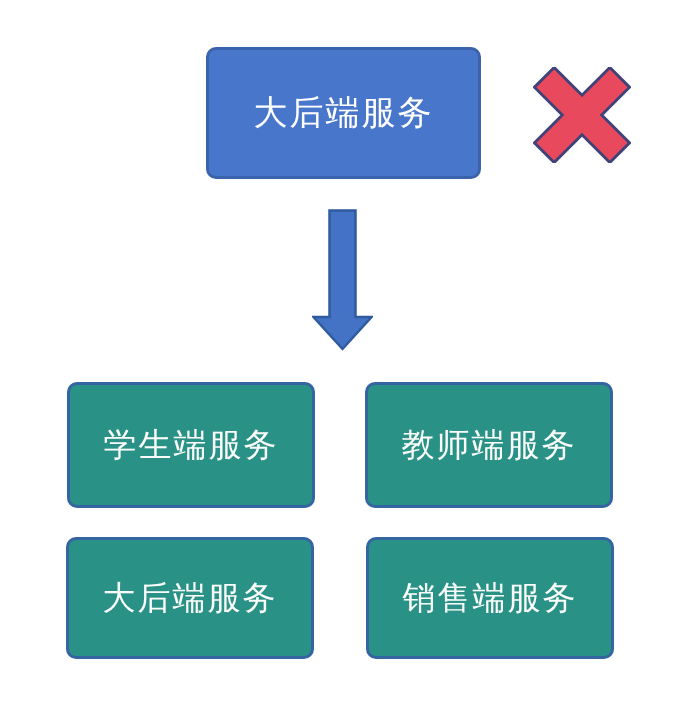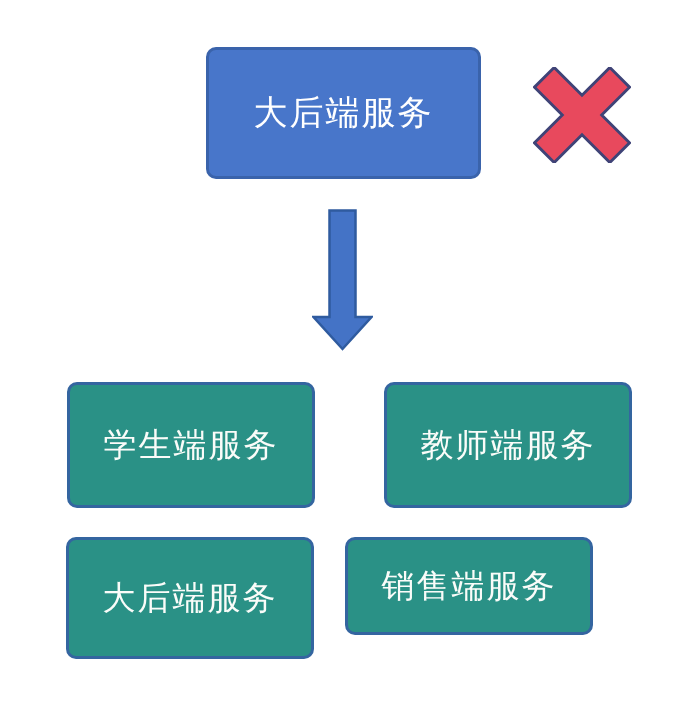--- a/index.html
+++ b/index.html
@@ -37,23 +37,23 @@
   }
   .child-node {
     width: 248px;
     height: 126px;
     background: #2A9186;
     border: 3px solid #3465A0;
     color: #FAFCF9;
     font-size: 33px;
   }
   .child-a { left: 67px;  top: 382px; }
-  .child-b { left: 384px; top: 382px; text-align: right; }
+  .child-b { left: 365px; top: 382px; text-align: right; }
   .child-c { left: 66px;  top: 537px; height: 122px; }
-  .child-d { left: 345px; top: 537px; height: 98px; }
+  .child-d { left: 366px; top: 537px; height: 122px; }
   .x-mark {
     position: absolute;
     left: 533px;
     top: 67px;
     width: 98px;
     height: 96px;
   }
   .down-arrow {
     position: absolute;
     left: 312px;

